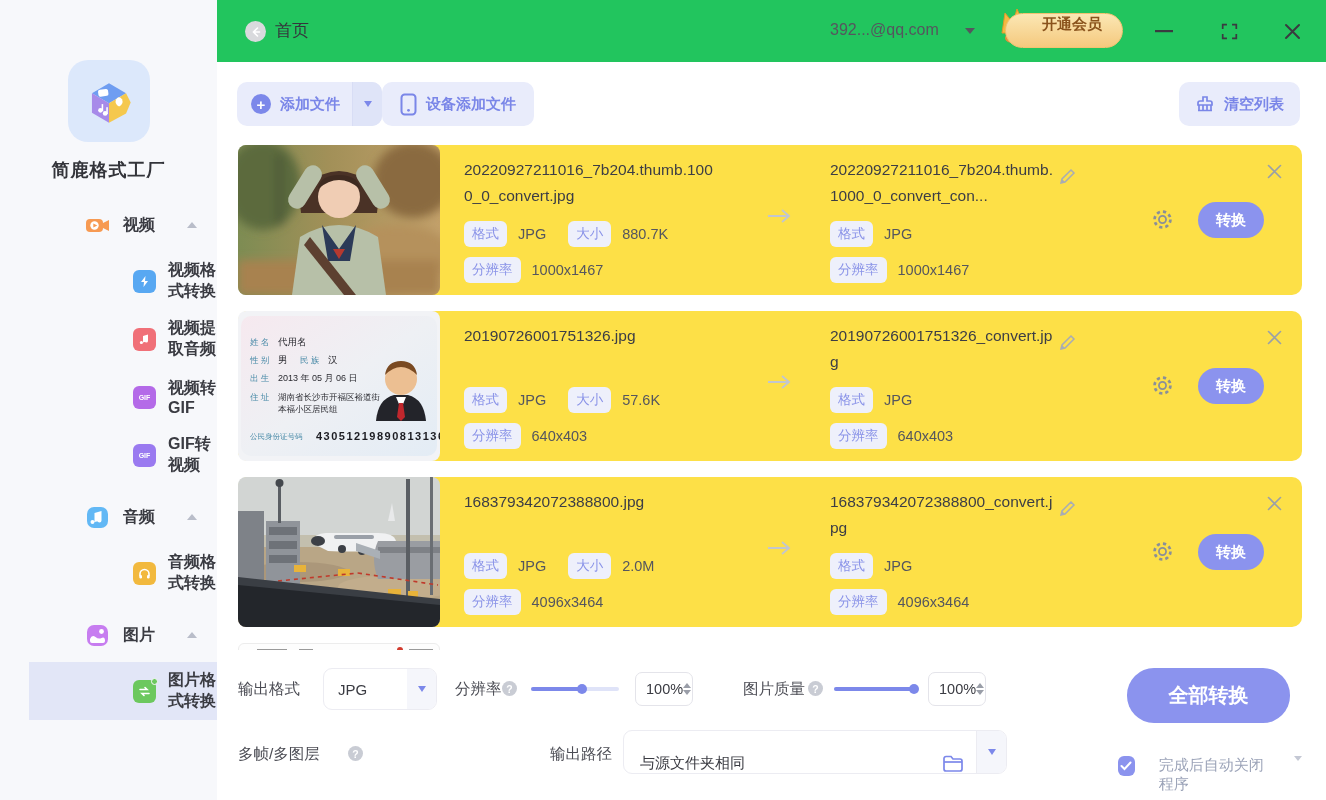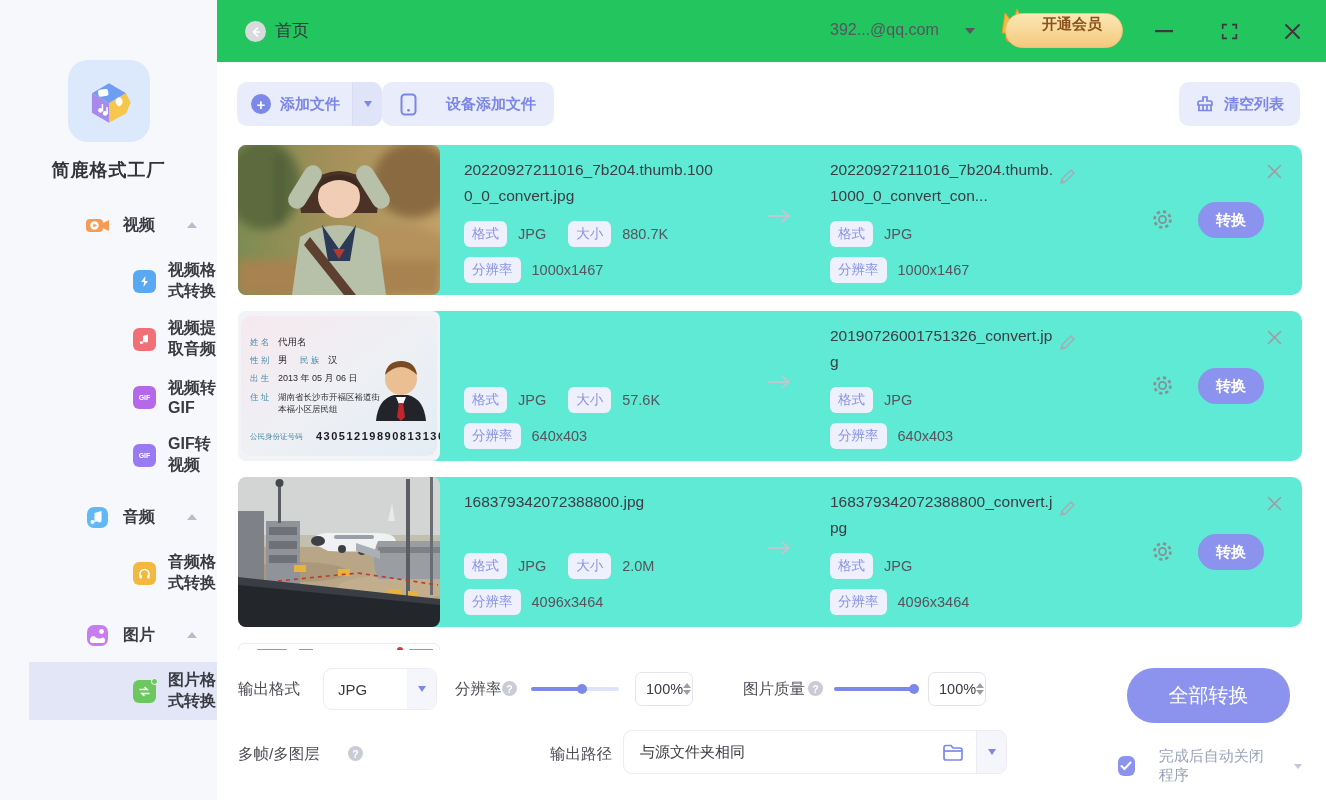--- a/index.html
+++ b/index.html
@@ -29,28 +29,28 @@
   .vip-btn { position:absolute; left:788px; top:13px; height:35px; padding:0 20px 12px 36px; border-radius:18px; background:linear-gradient(180deg,#fbe7b4,#f5c97e); border:1px solid #f2c271; display:flex; align-items:center; font-size:15px; font-weight:700; color:#8a531c; cursor:pointer; }
   .crown { position:absolute; left:777px; top:3px; }
   .win-btn { position:absolute; top:18px; width:30px; height:26px; display:flex; align-items:center; justify-content:center; cursor:pointer; }
   .win-min { left:932px; } .win-max { left:997px; } .win-close { left:1060px; }
 
   
   .toolbar { position:absolute; left:217px; top:82px; right:0; height:44px; }
   .tb-btn { position:absolute; top:0; height:44px; background:#e9ecfb; border-radius:10px; display:flex; align-items:center; color:#7a86e8; font-size:15px; font-weight:700; cursor:pointer; }
   .tb-add { left:20px; padding-left:14px; }
   .tb-add .caret-zone { width:30px; height:44px; margin-left:12px; border-left:1px solid #d8ddf5; background:#dfe4f8; border-radius:0 10px 10px 0; display:flex; align-items:center; justify-content:center; }
-  .tb-device { left:165px; padding:0 18px;gap:20px; }
+  .tb-device { left:165px; padding:0 18px; }
   .tb-clear { right:26px; padding:0 16px; }
   .tb-btn .lab { margin-left:9px; }
   .plus-circle { width:20px; height:20px; border-radius:50%; background:#7c88ea; color:#fff; display:flex; align-items:center; justify-content:center; font-size:15px; }
 
   
   .file-list { position:absolute; left:238px; top:145px; width:1064px; height:505px; overflow:hidden; }
-  .frow { position:relative; width:1064px; height:150px; background:#5eead4; border-radius:10px; margin-bottom:16px; }
+  .frow { position:relative; width:1064px; height:150px; background:#fde047; border-radius:10px; margin-bottom:16px; }
   .thumb { position:absolute; left:0; top:0; width:202px; height:150px; border-radius:8px; overflow:hidden; }
   .src-col { position:absolute; left:226px; top:12px; width:252px; }
   .tgt-col { position:absolute; left:592px; top:12px; width:228px; }
   .fname { font-size:15.5px; line-height:26px; color:#3c3d45; word-break:break-all; }
   .meta { position:absolute; display:flex; align-items:center; }
   .meta1 { top:76px; } .meta2 { top:112px; }
   .badge { height:26px; padding:0 8px; border-radius:6px; background:#eef0fb; color:#8a93e8; font-size:13.5px; display:flex; align-items:center; }
   .mval { margin-left:11px; font-size:14.5px; color:#55565e; }
   .gap22 { margin-left:22px; }
   .row-arrow { position:absolute; left:528px; top:62px; }
@@ -72,26 +72,26 @@
   .selbox .sel-caret { width:29px; height:40px; background:#f5f6fb; border-radius:0 8px 8px 0; display:flex; align-items:center; justify-content:center; }
   .slider { position:absolute; height:10px; cursor:pointer; }
   .sl-track { position:absolute; left:0; right:0; top:3px; height:4px; border-radius:2px; background:#dfe3f8; }
   .sl-fill { position:absolute; left:0; top:3px; height:4px; border-radius:2px; background:#7c88ea; }
   .sl-knob { position:absolute; top:0; width:10px; height:10px; border-radius:50%; background:#7c88ea; }
   .spinbox { position:absolute; width:58px; height:34px; background:#fff; border:1px solid #e4e4ea; border-radius:7px; display:flex; align-items:center; }
   .spinbox .spv { flex:1; text-align:center; font-size:14.5px; color:#3a3b42;margin-left:10px; }
   .spin-arrows { width:14px; display:flex; flex-direction:column; gap:2px; align-items:center; padding-right:4px; cursor:pointer; }
   .tri-up { width:0; height:0; border-left:4px solid transparent; border-right:4px solid transparent; border-bottom:5px solid #9a9ea8; }
   .tri-dn { width:0; height:0; border-left:4px solid transparent; border-right:4px solid transparent; border-top:5px solid #9a9ea8; }
-  .pathbox { position:absolute; height:44px; background:#fff; border:1px solid #ececf2; border-radius:9px; display:flex; align-items:center; cursor:pointer; }
+  .pathbox { position:absolute; height:44px; background:#fff; border:1px solid #ececf2; border-radius:9px; display:flex; align-items:flex-end; cursor:pointer; }
   .pathbox .selval { padding-left:16px; font-size:15px; color:#3a3b42; flex:1; }
   .pathbox .folder-zone { width:46px; display:flex; align-items:center; justify-content:center; }
   .pathbox .sel-caret { width:30px; height:42px; background:#f5f6fb; border-left:1px solid #ececf2; border-radius:0 8px 8px 0; display:flex; align-items:center; justify-content:center; }
-  .convert-all { position:absolute; left:889px; top:2px; width:163px; height:55px; border:none; border-radius:27px; background:#8b93ee; color:#fff; font-size:20px; font-weight:400; cursor:pointer; font-family:inherit; }
-  .autoclose { position:absolute; left:880px; top:81px; display:flex; align-items:center; cursor:pointer;gap:16px; }
+  .convert-all { position:absolute; left:889px; top:2px; width:163px; height:55px; border:none; border-radius:27px; background:#8b93ee; color:#fff; font-size:20px; font-weight:700; cursor:pointer; font-family:inherit; }
+  .autoclose { position:absolute; left:880px; top:90px; display:flex; align-items:flex-start; cursor:pointer;gap:16px; }
   .cbx { width:20px; height:20px; border-radius:6px; background:#8b93ee; display:flex; align-items:center; justify-content:center; }
   .autoclose .aclab { margin-left:8px; font-size:15px; color:#9ba3b8; }
   .autoclose .ac-caret { margin-left:6px; width:0; height:0; border-left:4px solid transparent; border-right:4px solid transparent; border-top:5px solid #c4c8d4; }
   .purple-caret { width:0; height:0; border-left:4.5px solid transparent; border-right:4.5px solid transparent; border-top:6px solid #7c88ea; }
 </style>
 </head>
 <body>
 
 <aside class="sidebar">
   <div class="logo-wrap">
@@ -349,20 +349,23 @@
         <text x="12" y="128" font-size="7.5" fill="#4a8ba8">公民身份证号码</text>
         <text x="78" y="129" font-size="11" font-weight="bold" letter-spacing="1.5" fill="#1c1c22">430512198908131367</text>
         <g>
           <path d="M138 110 q2 -22 18 -26 h14 q16 4 18 26 Z" fill="#23242a"></path>
           <path d="M158 86 h10 l-5 12 Z" fill="#fff"></path>
           <path d="M161 92 h4 l2 14 -4 4 -4 -4 Z" fill="#c0272d"></path>
           <circle cx="163" cy="68" r="16" fill="#ecbf92"></circle>
           <path d="M147 64 q2 -14 16 -14 q14 0 16 14 q-8 -8 -16 -8 q-8 0 -16 8" fill="#7a4a22"></path>
         </g>
       </svg>
+    </div>
+    <div class="src-col">
+      <div class="fname">20190726001751326.jpg</div>
     </div>
     <div class="meta meta1" style="left:226px">
       <span class="badge">格式</span>
       <span class="mval">JPG</span>
       <span class="badge gap22">大小</span>
       <span class="mval">57.6K</span>
     </div>
     <div class="meta meta2" style="left:226px">
       <span class="badge">分辨率</span>
       <span class="mval">640x403</span>

